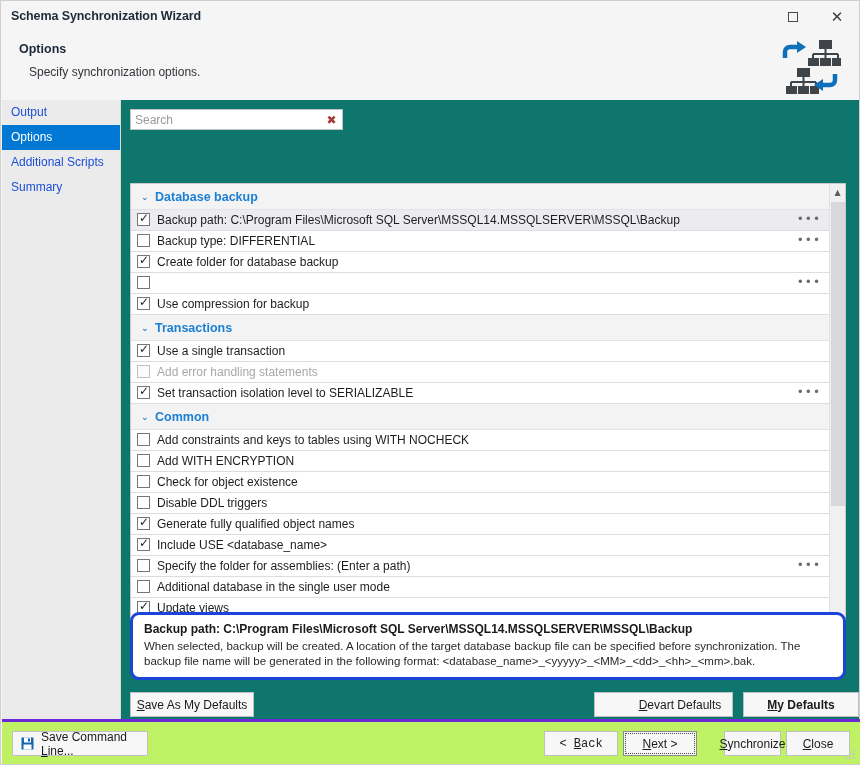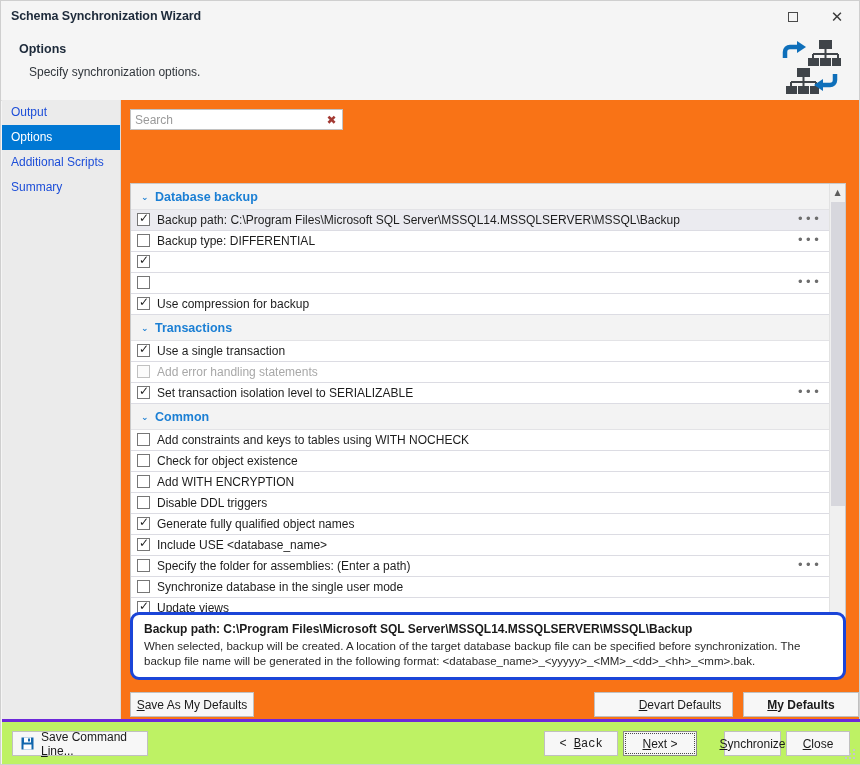--- a/index.html
+++ b/index.html
@@ -117,21 +117,21 @@
     background: #0078d4;
     color: #ffffff;
   }
 
   
   .main {
     position: absolute;
     left: 120px; top: 99px;
     width: 738px;
     height: 619px;
-    background: #f97316;
+    background: #0f766e;
   }
 
   
   .search-wrap {
     position: absolute;
     left: 9px; top: 9px;
     width: 213px;
     height: 21px;
     background: #ffffff;
     border: 1px solid #c2c2c2;
@@ -434,20 +434,21 @@
           </div>
           <div class="opt-row">
             <span class="chk"></span>
             <span class="opt-label">Backup type: DIFFERENTIAL</span>
             <span class="opt-ellipsis">•••</span>
           </div>
           <div class="opt-row">
             <span class="chk">
               <span class="chk-mark">✓</span>
             </span>
+            <span class="opt-label">Create folder for database backup</span>
           </div>
           <div class="opt-row">
             <span class="chk"></span>
             <span class="opt-ellipsis">•••</span>
           </div>
           <div class="opt-row">
             <span class="chk">
               <span class="chk-mark">✓</span>
             </span>
             <span class="opt-label">Use compression for backup</span>
@@ -470,25 +471,25 @@
             <span class="opt-label">Set transaction isolation level to SERIALIZABLE</span>
             <span class="opt-ellipsis">•••</span>
           </div>
           <div class="grp-header"><span class="grp-caret">⌄</span><span>Common</span></div>
           <div class="opt-row">
             <span class="chk"></span>
             <span class="opt-label">Add constraints and keys to tables using WITH NOCHECK</span>
           </div>
           <div class="opt-row">
             <span class="chk"></span>
+            <span class="opt-label">Add WITH ENCRYPTION</span>
+          </div>
+          <div class="opt-row">
+            <span class="chk"></span>
             <span class="opt-label">Check for object existence</span>
-          </div>
-          <div class="opt-row">
-            <span class="chk"></span>
-            <span class="opt-label">Add WITH ENCRYPTION</span>
           </div>
           <div class="opt-row">
             <span class="chk"></span>
             <span class="opt-label">Disable DDL triggers</span>
           </div>
           <div class="opt-row">
             <span class="chk">
               <span class="chk-mark">✓</span>
             </span>
             <span class="opt-label">Generate fully qualified object names</span>
@@ -499,21 +500,21 @@
             </span>
             <span class="opt-label">Include USE &lt;database_name&gt;</span>
           </div>
           <div class="opt-row">
             <span class="chk"></span>
             <span class="opt-label">Specify the folder for assemblies: (Enter a path)</span>
             <span class="opt-ellipsis">•••</span>
           </div>
           <div class="opt-row">
             <span class="chk"></span>
-            <span class="opt-label">Synchronize database in the single user mode</span>
+            <span class="opt-label">Additional database in the single user mode</span>
           </div>
           <div class="opt-row">
             <span class="chk">
               <span class="chk-mark">✓</span>
             </span>
             <span class="opt-label">Update views</span>
           </div>
           <div class="opt-row">
             <span class="chk"></span>
             <span class="opt-label"></span>

